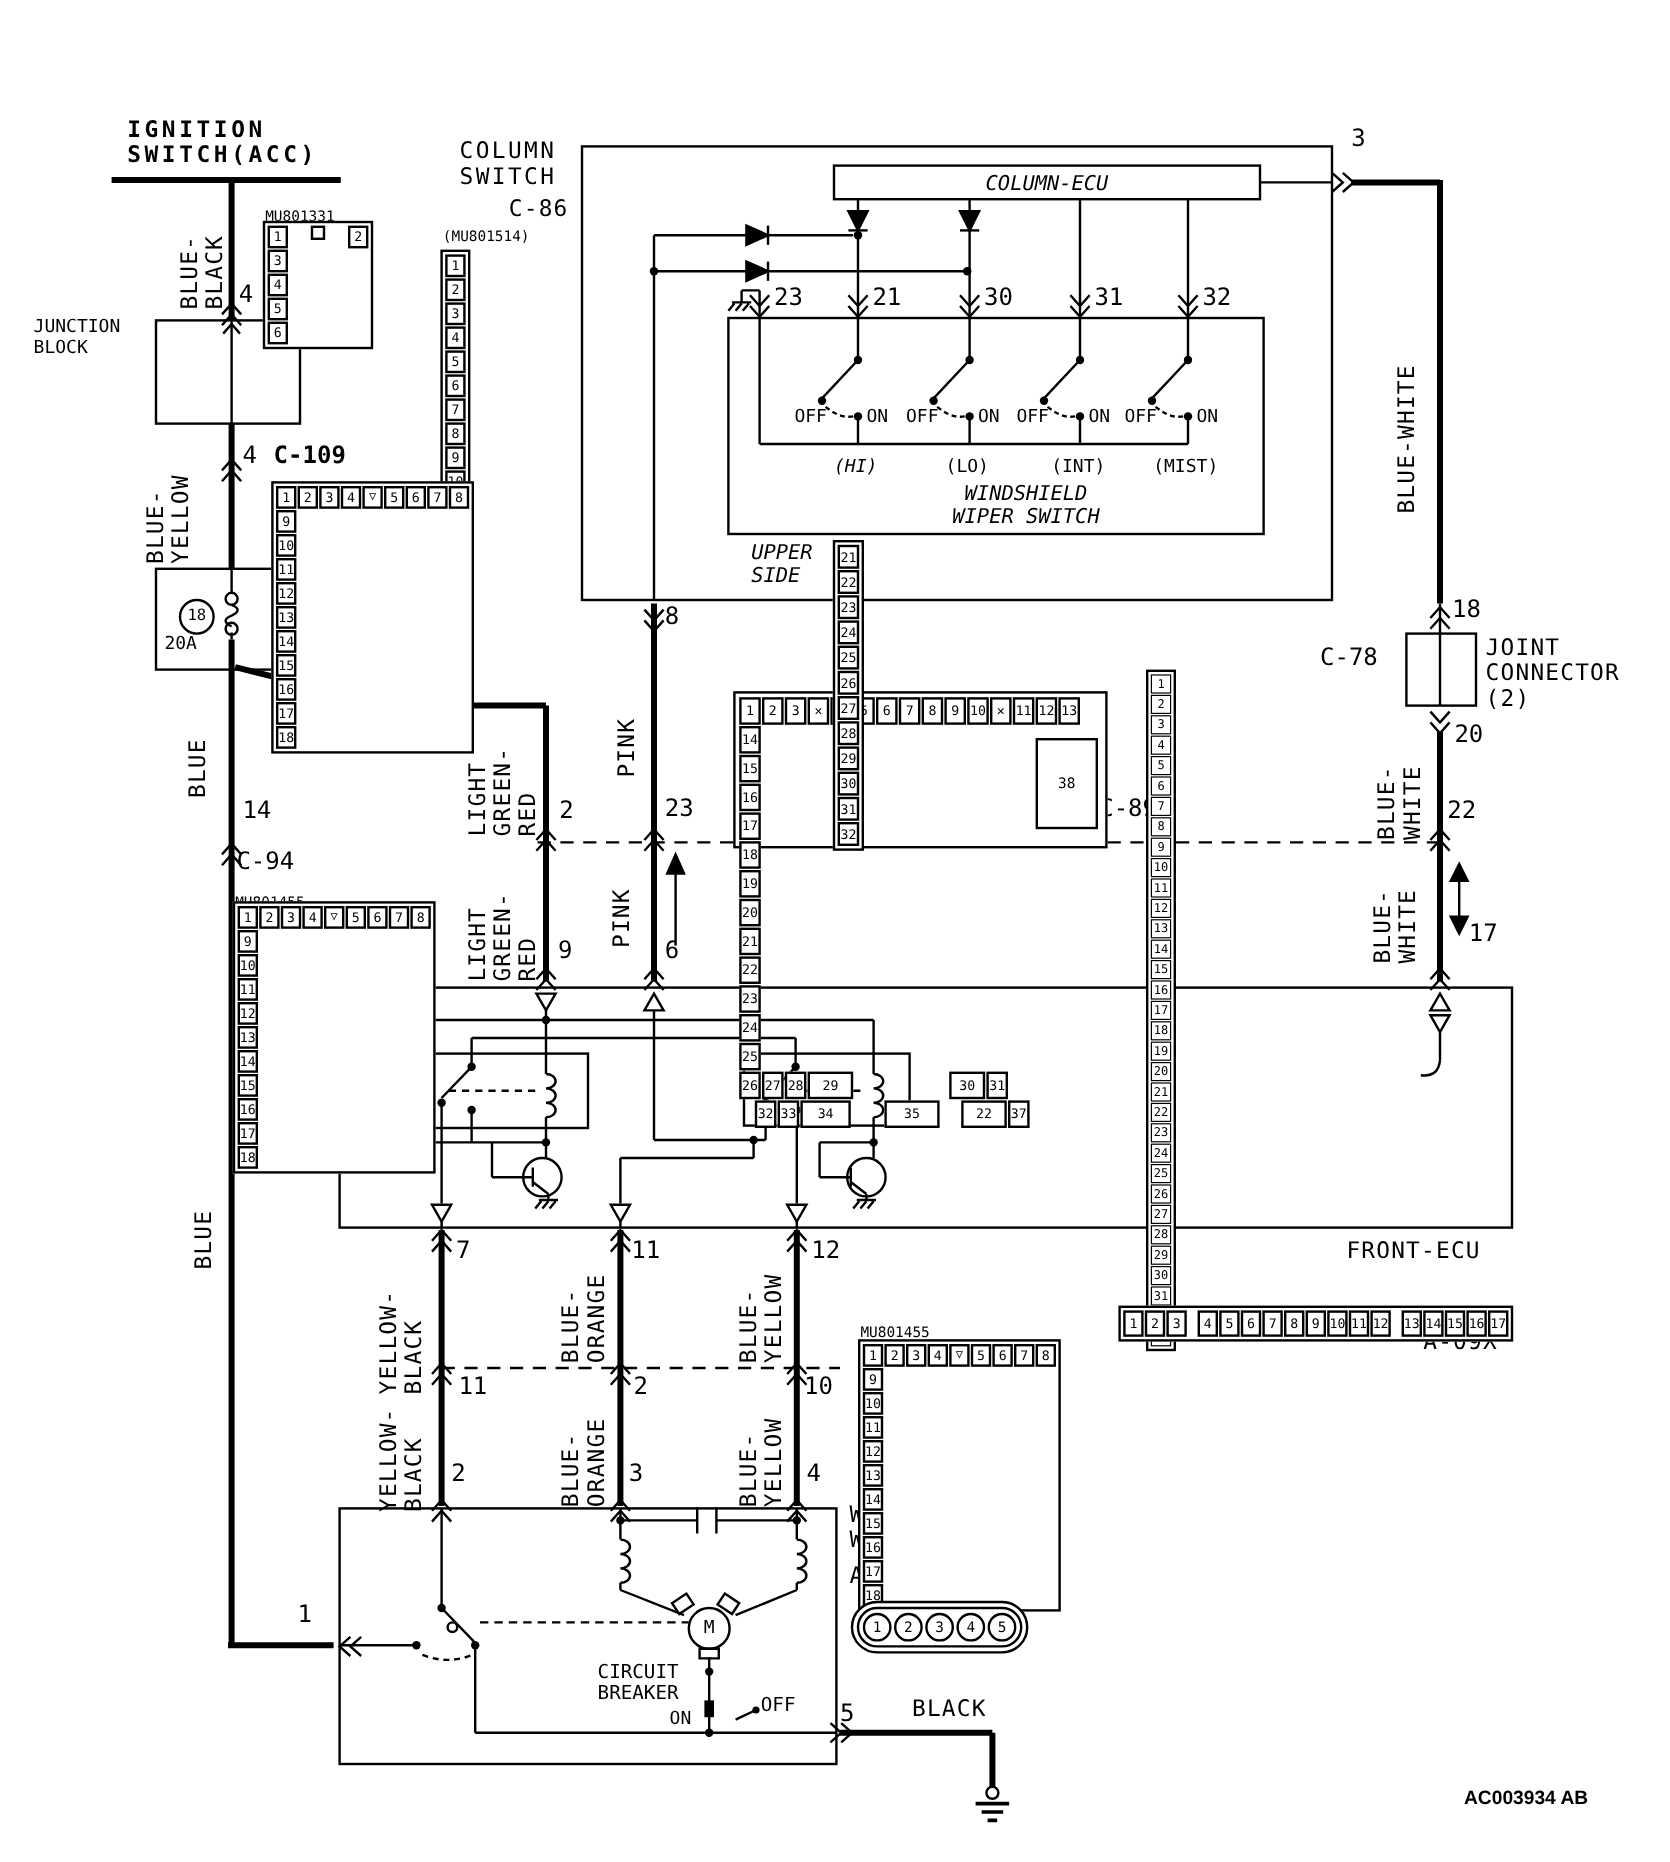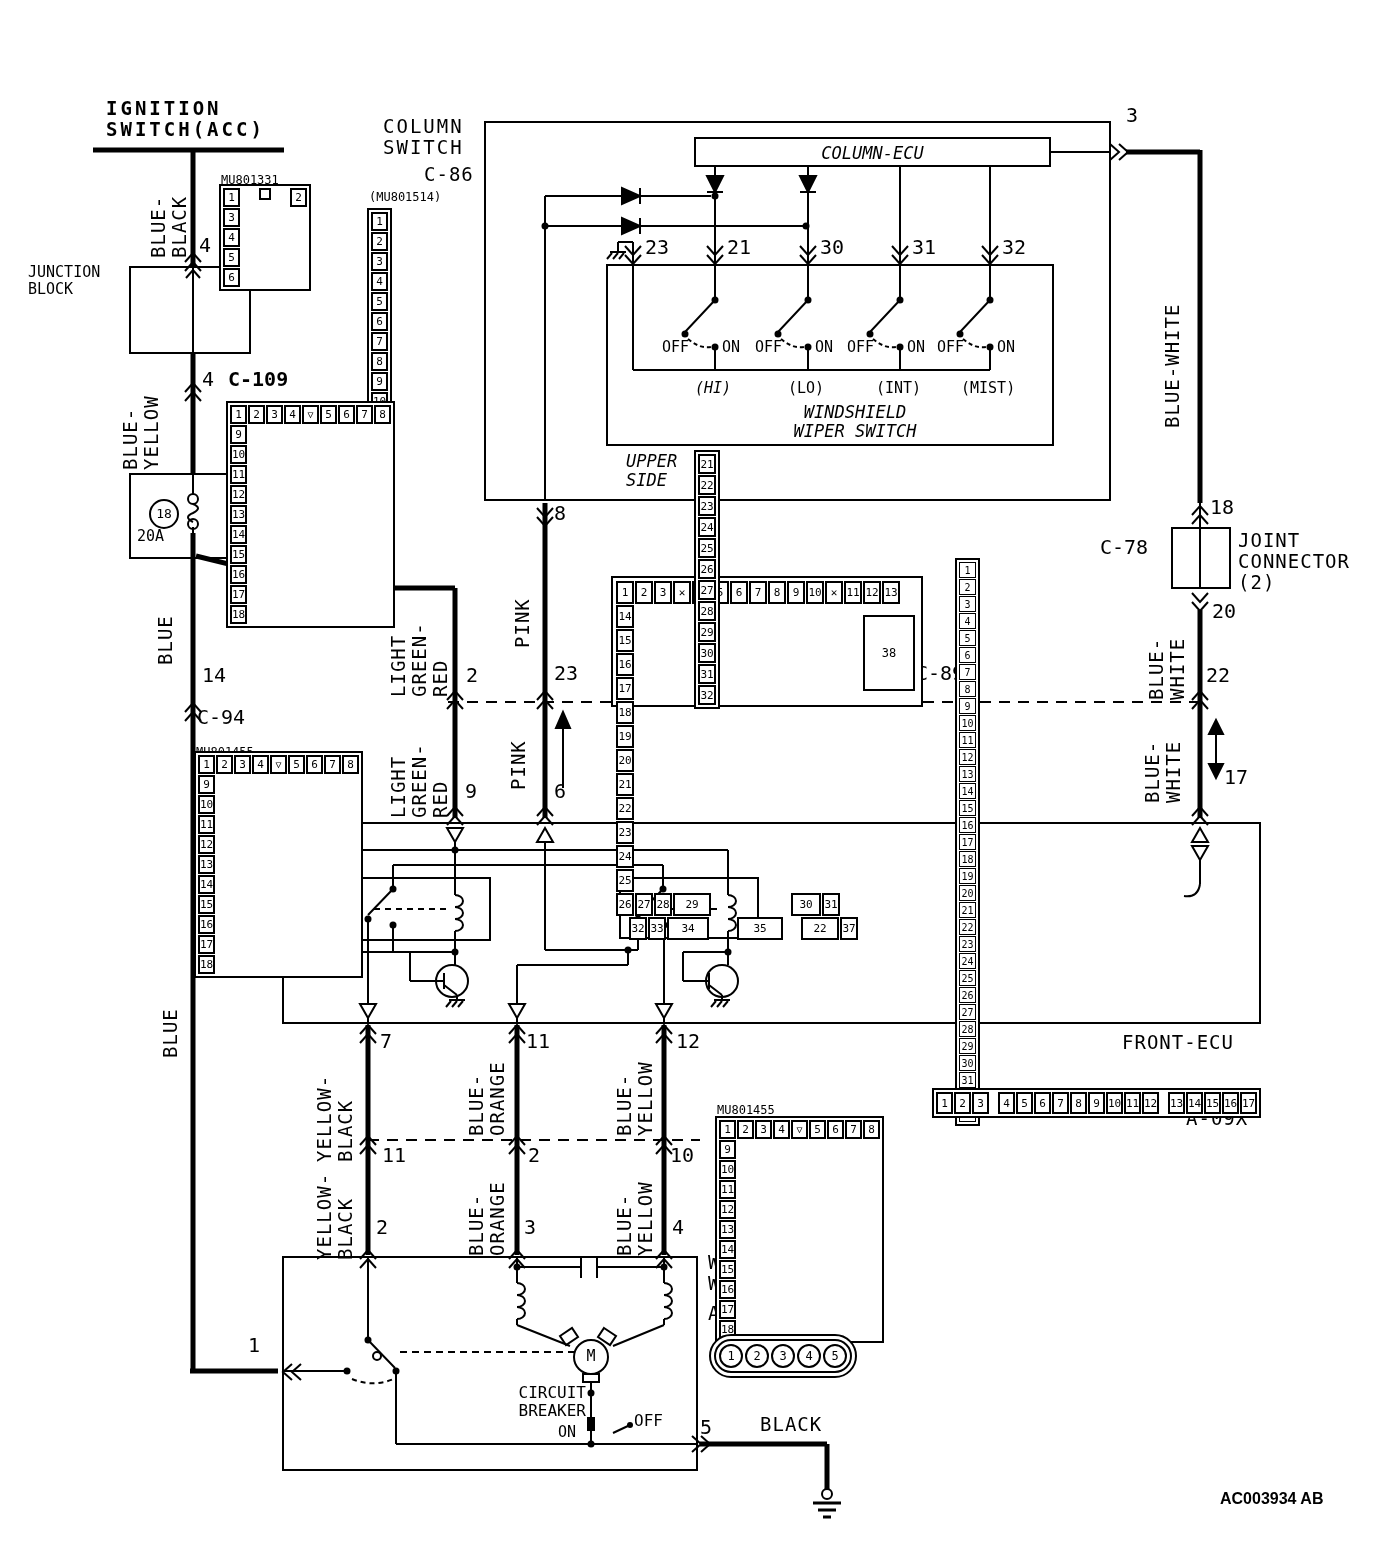--- a/index.html
+++ b/index.html
@@ -9,21 +9,21 @@
   .lbl{position:absolute;font:19px "DejaVu Sans Mono",monospace;line-height:1.1;white-space:pre;letter-spacing:1px;}
   .sm{font-size:12px;letter-spacing:0;}
   .md{font-size:15px;letter-spacing:0;}
   .md2{font-size:17px;letter-spacing:0;font-style:italic;}
   .pin{font-size:20px;letter-spacing:0;}
   .rot{transform:rotate(-90deg);transform-origin:0 0;}
   .ttl{position:absolute;left:436px;top:14px;width:520px;text-align:center;
        font:bold 21px "Liberation Sans",sans-serif;}
   .code{position:absolute;font:bold 16px "Liberation Sans",sans-serif;}
   .ctr{text-align:center;}
-  .rt{text-align:right;}
+  .rt{text-align:left;}
   
   .conn{position:absolute;border:2px solid #000;background:#fff;padding:2px;
         display:flex;flex-direction:column;gap:1px;}
   .crow{display:flex;gap:1px;}
   [data-cells]{display:contents;}
   .cell{box-sizing:border-box;flex:none;border:2px solid #000;background:#fff;
         width:17px;height:19px;display:flex;align-items:center;justify-content:center;
         font:11px "DejaVu Sans Mono",monospace;}
   .notch{border-color:#000;font-size:10px;}
   .c78c .cell{width:17px;height:16px;font-size:10px;border-width:1.5px;}

